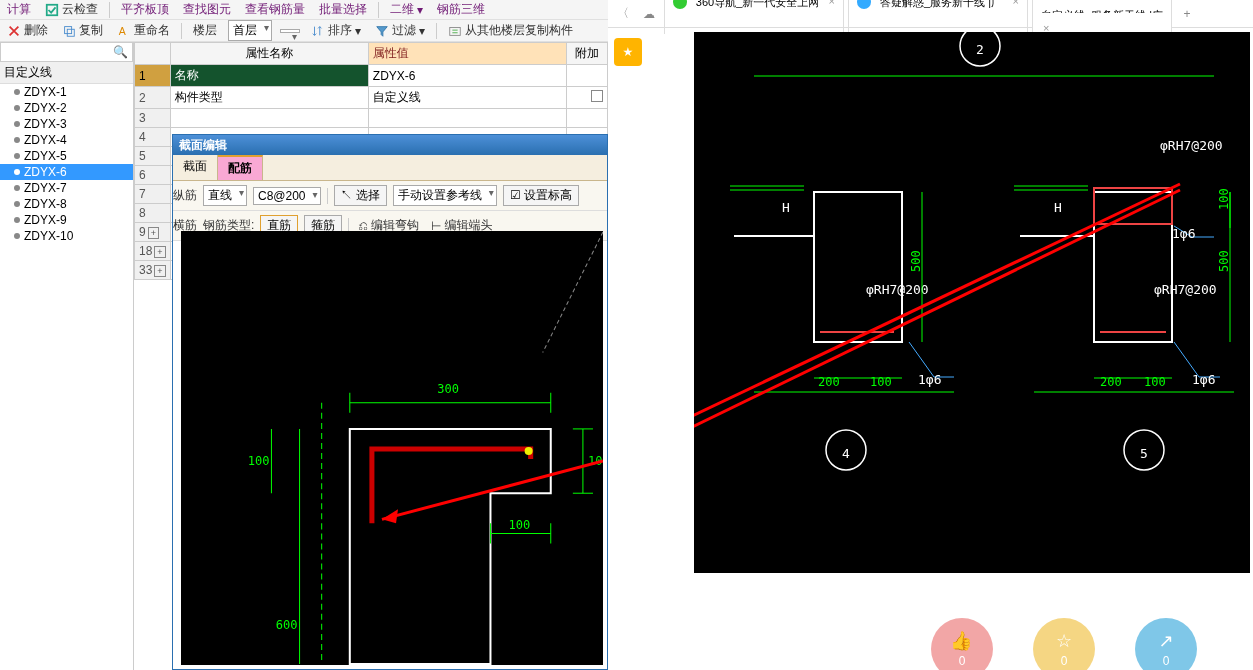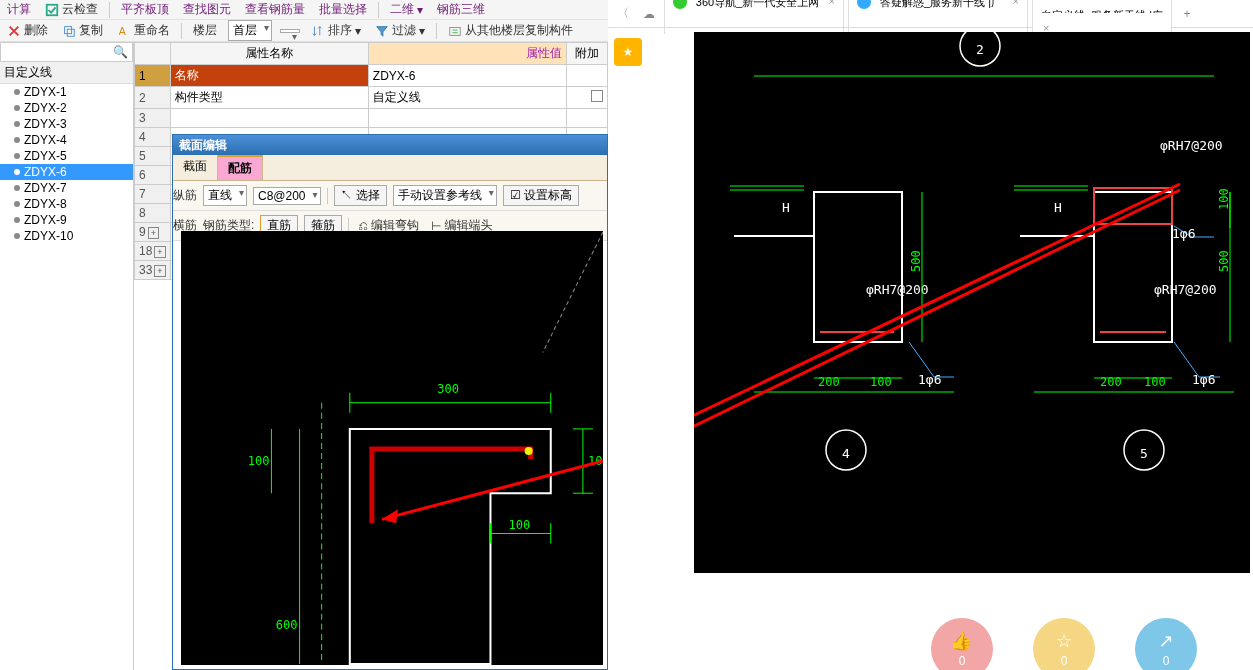--- a/index.html
+++ b/index.html
@@ -24,25 +24,25 @@
 .tree-item.selected { background: #3399ff; color: #fff; }
 .tree-bullet { width: 6px; height: 6px; border-radius: 50%; background: #888; display: inline-block; }
 .tree-item.selected .tree-bullet { background: #fff; }
 
 
 .prop-panel { position: absolute; left: 134px; top: 42px; width: 474px; height: 628px; background: #fff; }
 .prop-title { padding: 3px 6px; background: #eee; border: 1px solid #ccc; font-weight: bold; }
 .prop-table { width: 100%; border-collapse: collapse; }
 .prop-table th, .prop-table td { border: 1px solid #ccc; padding: 2px 4px; height: 18px; text-align: left; }
 .prop-table th { background: #f5f5f5; font-weight: normal; }
-.prop-table th.value-h { background: #ffe2b8; color: #a21caf; text-align: right; }
+.prop-table th.value-h { background: #ffe2b8; color: #7f1d1d; text-align: left; }
 .prop-table th.name-h { text-align: center; }
 .prop-table th.add-h { text-align: center; }
 .prop-rownum { width: 26px; background: #f0f0f0; text-align: center; color: #555; }
-.prop-row.sel .prop-name { background: #c2410c; color: #fff; }
+.prop-row.sel .prop-name { background: #14532d; color: #fff; }
 .prop-row.sel .prop-rownum { background: #d0a040; color: #000; }
 .prop-cb { width: 12px; height: 12px; border: 1px solid #888; display: inline-block; margin-left: 20px; }
 
 
 .section-dialog { position: absolute; left: 172px; top: 134px; width: 436px; height: 536px; border: 1px solid #2a6fb0; background: #fff; z-index: 10; }
 .dlg-title { height: 20px; background: linear-gradient(#4d90d8, #2a6fb0); color: #fff; padding: 2px 6px; font-weight: bold; }
 .dlg-tabs { display: flex; background: #f5eedf; border-bottom: 1px solid #c9b68c; }
 .dlg-tab { padding: 3px 10px; border-right: 1px solid #c9b68c; cursor: pointer; }
 .dlg-tab.active { background: #f9a8d4; font-weight: bold; border-top: 2px solid #e0a030; }
 .dlg-toolbar { display: flex; align-items: center; gap: 6px; padding: 4px 0; background: #f9f7f0; border-bottom: 1px solid #ddd; flex-wrap: wrap; }

